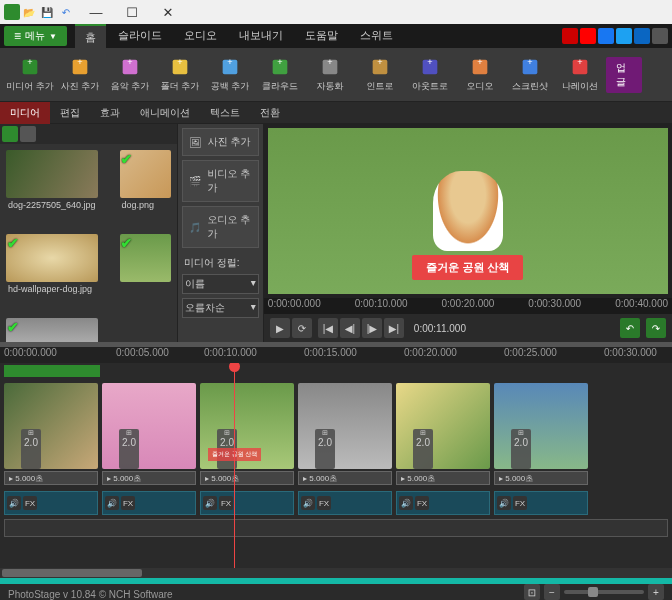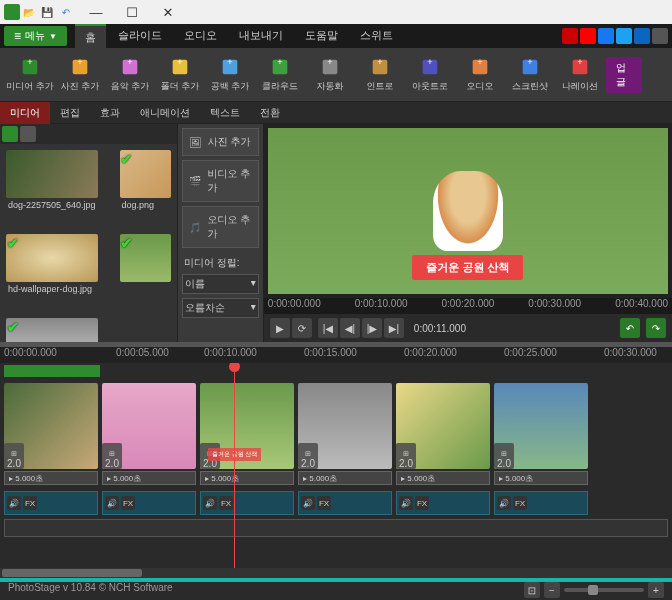--- a/index.html
+++ b/index.html
@@ -51,28 +51,28 @@
 .prevctl .gb{width:20px;height:20px;background:#2a7a2a;border-radius:2px;display:flex;align-items:center;justify-content:center;color:#fff}
 .timeline{height:232px;background:#2a2a2a;border-top:1px solid #555;display:flex;flex-direction:column}
 .ruler{height:16px;background:#222;display:flex;color:#999;font-size:8px;position:relative}
 .ruler span{position:absolute}
 .playhead{position:absolute;top:0;bottom:0;width:1px;background:#e44;z-index:10}
 .playhead::before{content:"";position:absolute;top:-2px;left:-5px;width:11px;height:11px;background:#e44;border-radius:50%}
 .tracks{flex:1;position:relative;overflow:hidden}
 .cliprow{height:110px;display:flex;gap:4px;padding:4px;position:relative}
 .clip{width:94px;display:flex;flex-direction:column;position:relative}
 .clipimg{flex:1;border-radius:2px;position:relative;overflow:hidden}
-.clipctl{position:absolute;bottom:0;left:0;width:20px;height:26px;background:rgba(80,80,80,0.9);border-radius:2px;display:flex;flex-direction:column;align-items:center;color:#ccc;font-size:7px;justify-content:flex-end}
+.clipctl{position:absolute;bottom:0;left:17px;width:20px;height:40px;background:rgba(80,80,80,0.9);border-radius:2px;display:flex;flex-direction:column;align-items:center;color:#ccc;font-size:7px;justify-content:flex-start}
 .clipdur{height:14px;background:#444;color:#ccc;font-size:8px;display:flex;align-items:center;padding:0 4px;border:1px solid #666;margin-top:2px}
 .tbar{height:12px;margin:2px 4px;background:#2e8b2e;width:96px}
 .audiorow{height:24px;display:flex;gap:4px;padding:0 4px;margin-top:2px}
 .audioclip{width:94px;background:#1a4a5a;border:1px solid #2a6a7a;display:flex;align-items:center;gap:2px;padding:0 2px}
 .audioclip span{width:14px;height:14px;background:#333;border-radius:2px;display:flex;align-items:center;justify-content:center;color:#ccc;font-size:8px}
 .splitter{height:4px;background:#555;cursor:ns-resize}
-.statusbar{height:22px;background:#2a2a2a;display:flex;align-items:flex-start;padding:0 8px;color:#999;border-top:4px solid #14b8a6}
+.statusbar{height:22px;background:#2a2a2a;display:flex;align-items:flex-end;padding:0 8px;color:#999;border-top:6px solid #14b8a6}
 .zoom{margin-left:auto;display:flex;align-items:center;gap:4px}
 .zoom .slider{width:80px;height:4px;background:#555;border-radius:2px;position:relative}
 .zoom .slider::after{content:"";position:absolute;left:30%;top:-3px;width:10px;height:10px;background:#888;border-radius:2px}
 .zoom span{width:16px;height:16px;background:#444;color:#ccc;display:flex;align-items:center;justify-content:center;border-radius:2px}
 .scrollh{height:10px;background:#333;position:relative}
 .scrollh::after{content:"";position:absolute;left:2px;top:1px;width:140px;height:8px;background:#666;border-radius:2px}
 .minicap{position:absolute;bottom:8px;left:8px;background:#e84444cc;color:#fff;font-size:6px;padding:2px 4px}
 </style>
 </head>
 <body>

